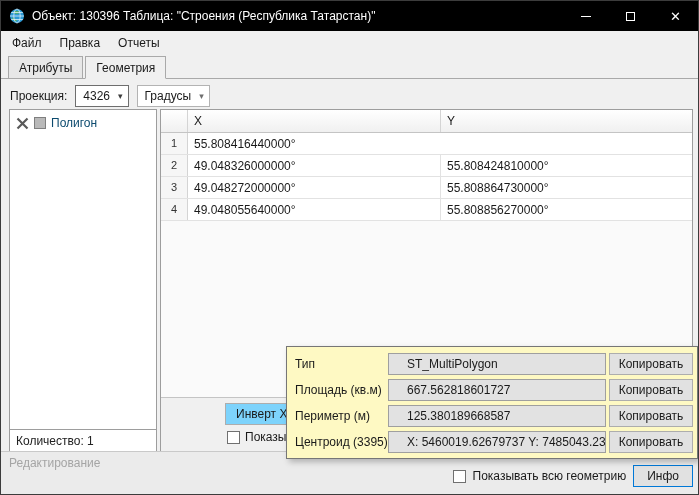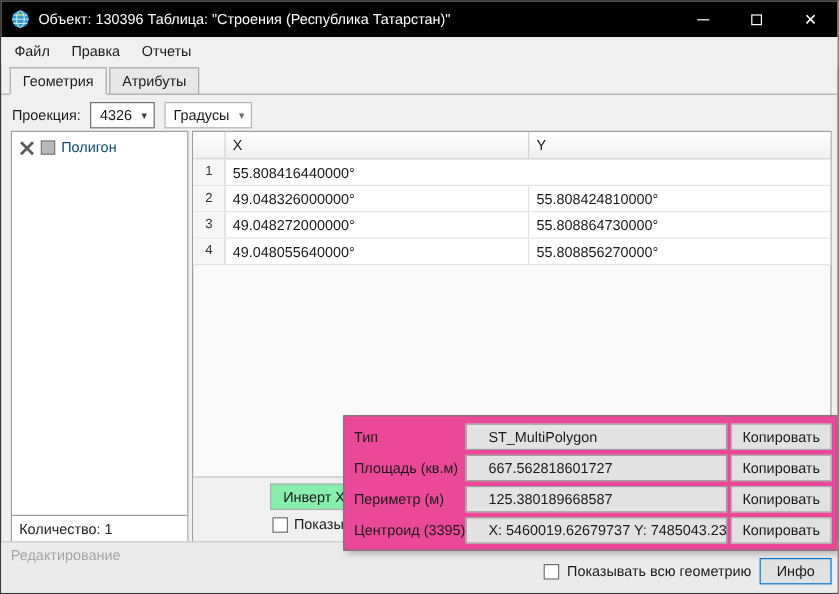--- a/index.html
+++ b/index.html
@@ -43,25 +43,25 @@
   .th { padding:4px 6px; border-right:1px solid #d4d4d4; }
   .th-num { width:27px; }
   .th-x { width:253px; }
   .th-y { flex:1; border-right:none; }
   .trow { display:flex; height:22px; background:#fff; border-bottom:1px solid #e2e2e2; }
   .td-num { width:27px; background:#f6f6f6; border-right:1px solid #d4d4d4; text-align:center; padding:4px 0; font-size:11px; color:#333; }
   .td { padding:4px 6px; white-space:nowrap; overflow:hidden; }
   .td-x { width:253px; border-right:1px solid #e2e2e2; }
   .td-y { flex:1; }
   .table-actions { position:absolute; left:0; right:0; bottom:0; height:54px; background:#f0f0f0; border-top:1px solid #c4c4c4; }
-  .invert-btn { position:absolute; left:64px; top:5px; height:22px; padding:3px 10px; background:#86efac; border:1px solid #adadad; white-space:nowrap; overflow:hidden; }
+  .invert-btn { position:absolute; left:64px; top:5px; height:22px; padding:3px 10px; background:#7dd3fc; border:1px solid #adadad; white-space:nowrap; overflow:hidden; }
   .show-row { position:absolute; left:66px; top:32px; display:flex; align-items:center; gap:5px; }
   .checkbox { width:13px; height:13px; background:#fff; border:1px solid #707070; display:inline-block; flex:0 0 auto; }
   
-  .info-popup { position:absolute; left:285px; top:345px; width:412px; height:113px; background:#ec4899; border:1px solid #767676; box-shadow:3px 3px 6px rgba(0,0,0,.25); z-index:5; padding:6px 4px 0 8px; }
+  .info-popup { position:absolute; left:285px; top:345px; width:412px; height:113px; background:#fef9c3; border:1px solid #767676; box-shadow:3px 3px 6px rgba(0,0,0,.25); z-index:5; padding:6px 4px 0 8px; }
   .info-row { display:flex; align-items:center; height:22px; margin-bottom:4px; }
   .info-label { width:93px; flex:0 0 auto; white-space:nowrap; overflow:hidden; }
   .info-value { flex:1; height:22px; line-height:20px; background:#e2e2e2; border:1px solid #9f9f9f; padding:0 18px; margin-right:3px; white-space:nowrap; overflow:hidden; }
   .copy-btn { flex:0 0 auto; width:84px; height:22px; background:#e1e1e1; border:1px solid #adadad; text-align:center; padding-top:3px; }
   
   .statusbar { position:absolute; left:0; right:0; bottom:0; height:43px; background:#ebebeb; border-top:1px solid #c9c9c9; }
   .status-mode { position:absolute; left:8px; top:4px; color:#a5a5a5; line-height:15px; }
   .status-right { position:absolute; right:5px; bottom:7px; display:flex; align-items:center; gap:7px; }
   .info-btn { height:22px; padding:3px 13px; background:#e1e1e1; border:1px solid #0078d7; }
 </style>
@@ -92,22 +92,22 @@
     </div>
   </div>
 
   <div class="menubar">
     <span class="menu-item">Файл</span>
     <span class="menu-item">Правка</span>
     <span class="menu-item">Отчеты</span>
   </div>
 
   <div class="tabstrip">
+    <div class="tab">Атрибуты</div>
     <div class="tab active">Геометрия</div>
-    <div class="tab">Атрибуты</div>
   </div>
   <div class="tab-line"></div>
 
   <div class="toolbar">
     <span>Проекция:</span>
     <div class="combo">
       <span>4326</span>
       <span class="arrow">▾</span>
     </div>
     <div class="combo units">

